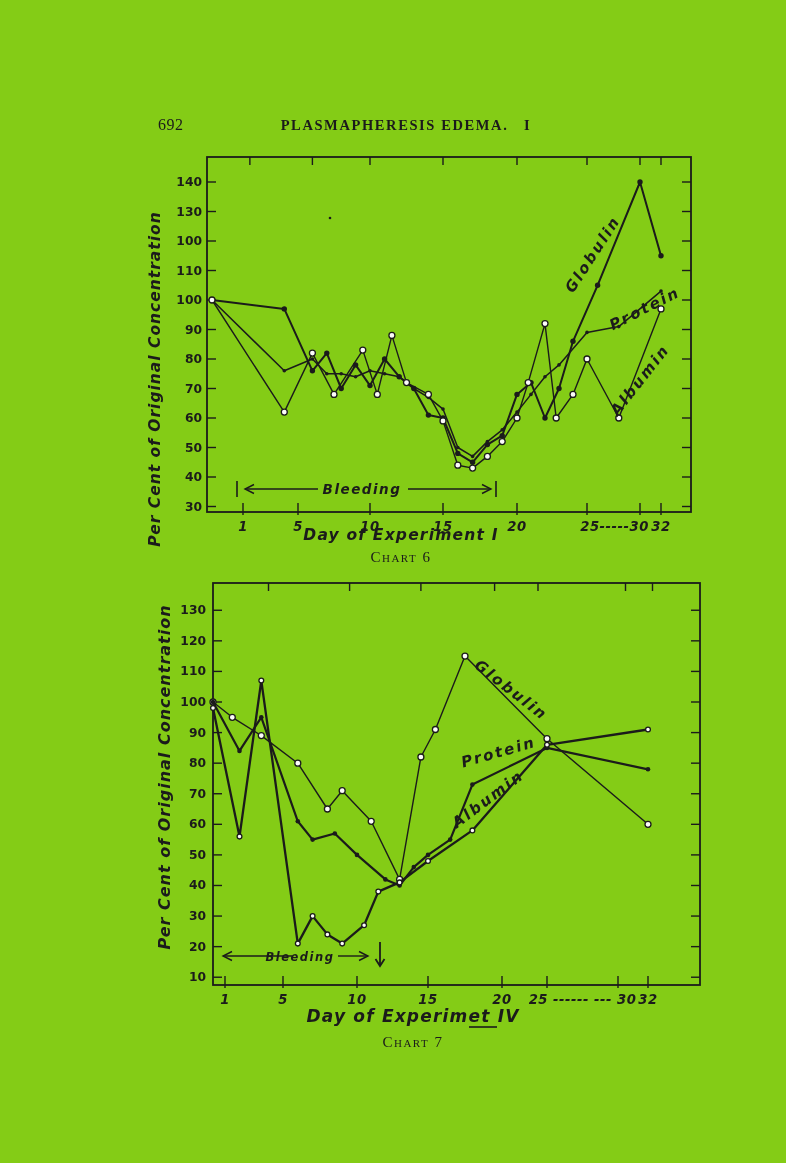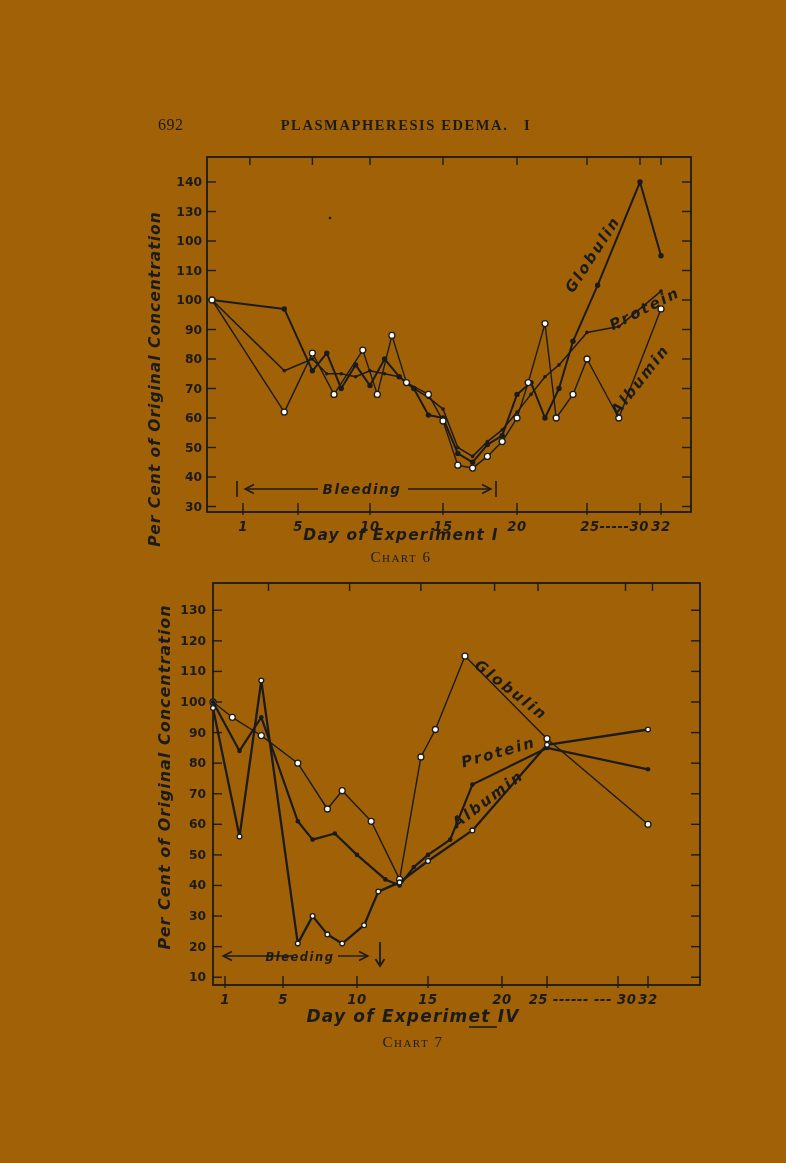--- a/index.html
+++ b/index.html
@@ -1,17 +1,17 @@
 <!DOCTYPE html>
 <html><head>
 <meta charset="utf-8">
 <style>
   html,body{margin:0;padding:0;}
   body{width:786px;height:1163px;position:relative;font-family:"Liberation Serif",serif;}
-  .page{position:absolute;left:0;top:0;width:786px;height:1163px;background:#a16207;overflow:hidden;}
+  .page{position:absolute;left:0;top:0;width:786px;height:1163px;background:#84cc16;overflow:hidden;}
   .pagenum{position:absolute;left:158px;top:116px;font-size:16px;color:#1b1b1b;letter-spacing:.5px;}
   .header{position:absolute;left:0;top:117px;width:812px;text-align:center;font-size:14.5px;
           font-weight:700;color:#1b1b1b;letter-spacing:1.6px;white-space:pre;}
   svg text{fill:#1b1b1b;}
   .hand{font-family:"DejaVu Sans",sans-serif;}
   .ytick{font-size:12.3px;font-weight:600;}
   .xtick{font-size:13.2px;font-style:italic;font-weight:600;letter-spacing:.5px;}
   .slabel{font-size:15px;font-style:italic;font-weight:600;letter-spacing:2.2px;}
   .ylab{font-style:italic;font-weight:600;letter-spacing:1px;}
   .xtitle{font-style:italic;font-weight:700;letter-spacing:1.2px;}

